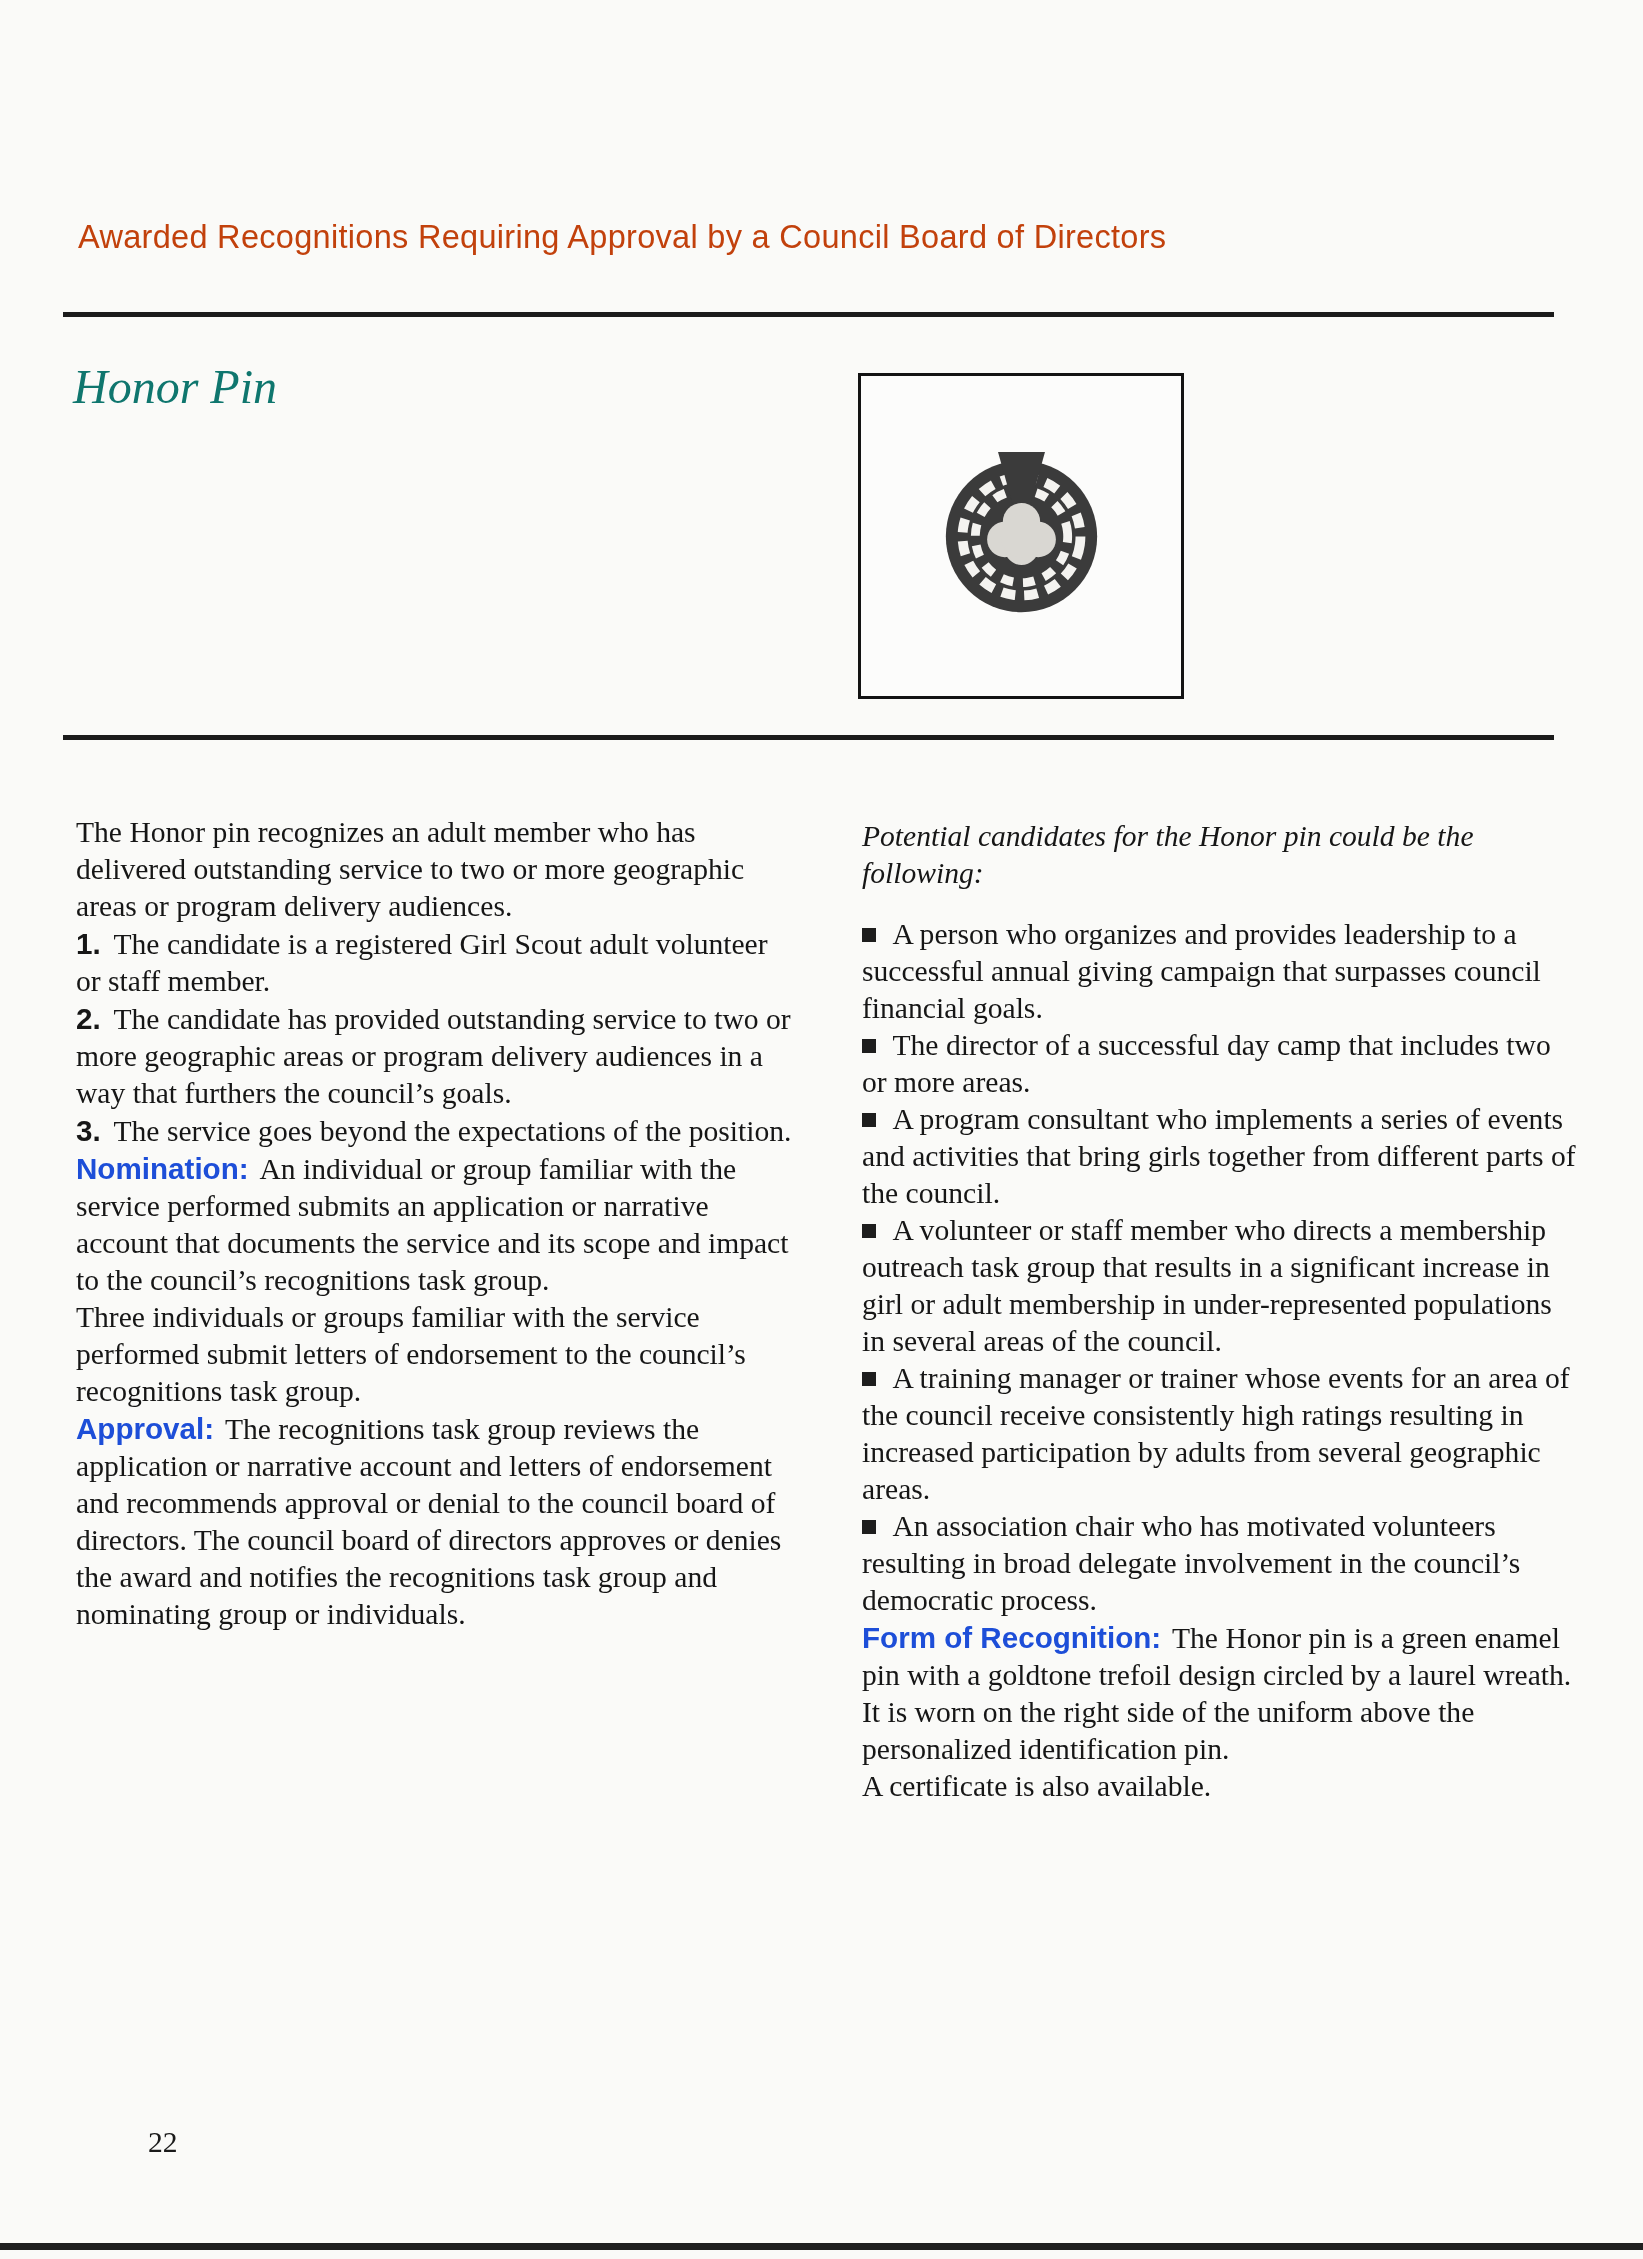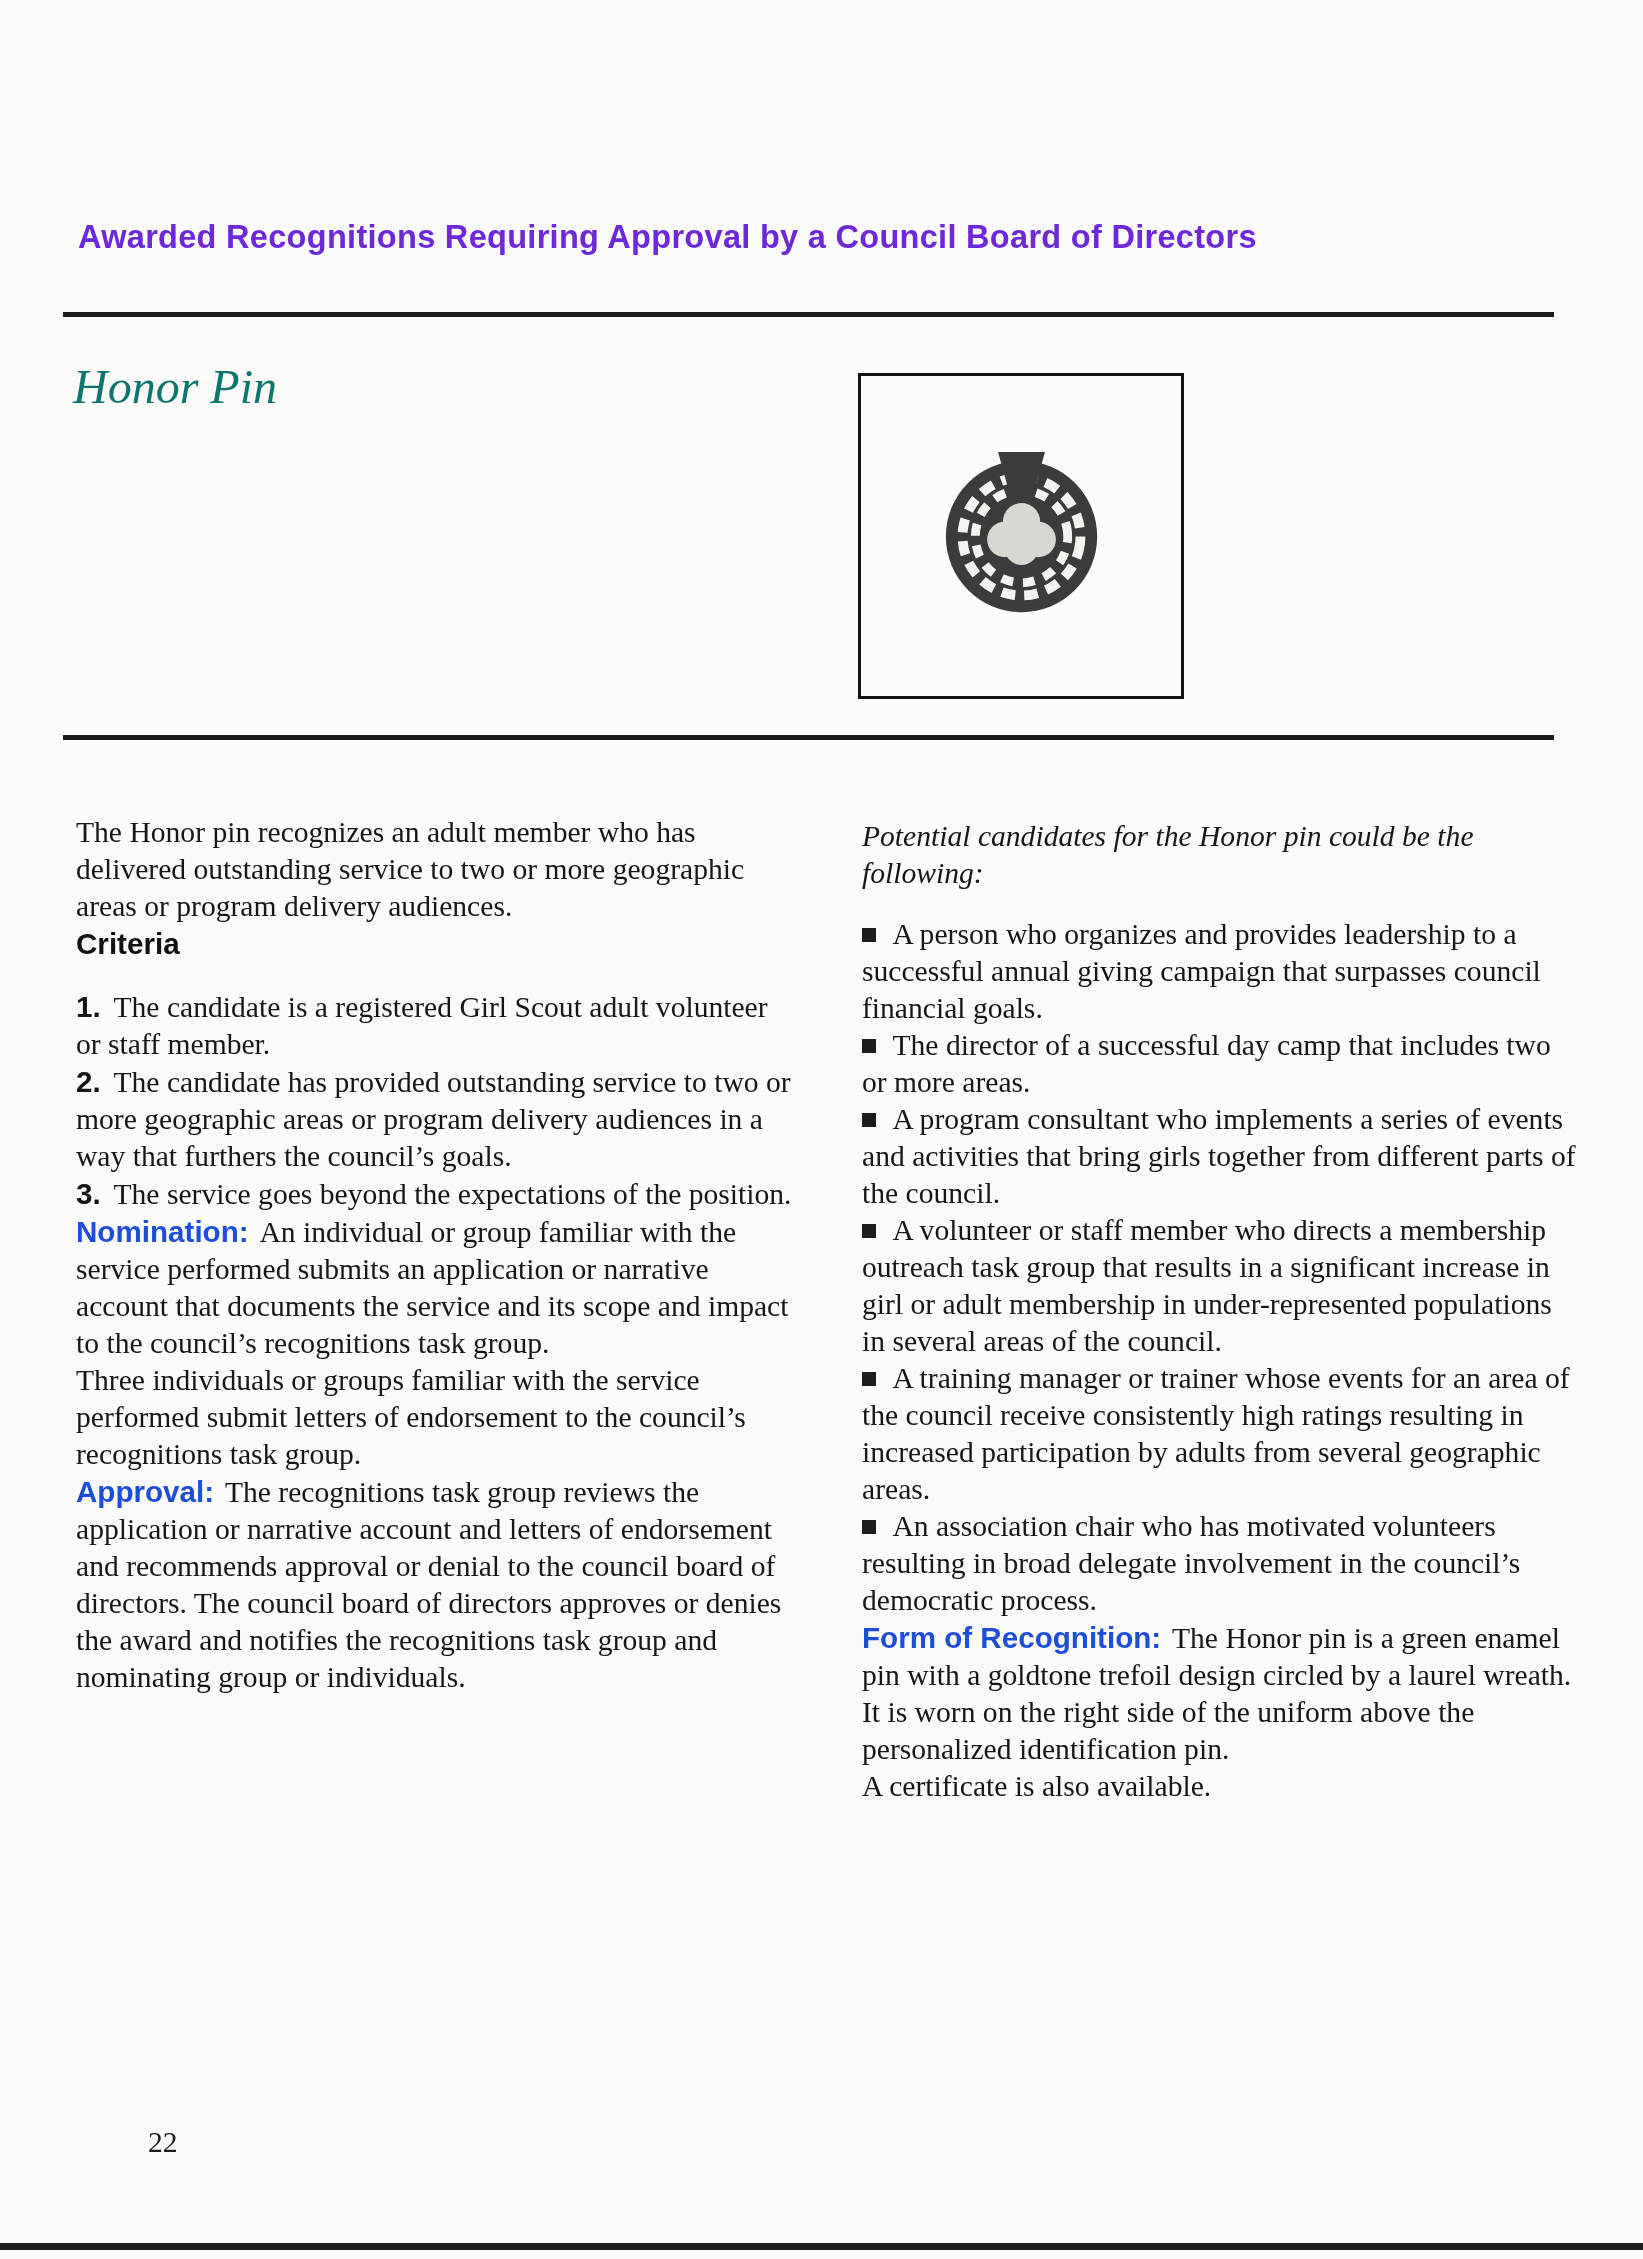--- a/index.html
+++ b/index.html
@@ -10,24 +10,24 @@
     background:#fafaf8;
     font-family:"Liberation Serif", serif;
     color:#161616;
     overflow:hidden;
   }
   .page-header{
     position:absolute;
     left:78px; top:219px;
     width:1497px;
     font-family:"Liberation Sans", sans-serif;
-    font-weight:bold;
+    font-weight:normal;
     font-size:32.5px;
     letter-spacing:0.3px;
-    color:#6d28d9;
+    color:#c2410c;
   }
   .rule{
     position:absolute;
     left:63px;
     width:1491px;
     height:4.9px;
     background:#1b1b1b;
   }
   .rule-top{ top:312px; }
   .rule-mid{ top:735px; }
@@ -135,21 +135,20 @@
         <circle cx="0" cy="0" r="21"></circle>
       </g>
     </svg>
   </div>
 
   <div class="rule rule-mid"></div>
 
   <div class="col col-left">
     <p class="intro-left">The Honor pin recognizes an adult member who has delivered outstanding service to two or more geographic areas or program delivery audiences.</p>
 
-    <div class="criteria-heading">Criteria</div>
 
     <p class="crit-item">
       <span class="crit-num">1.</span><span>The candidate is a registered Girl Scout adult volunteer or staff member.</span>
     </p>
     <p class="crit-item">
       <span class="crit-num">2.</span><span>The candidate has provided outstanding service to two or more geographic areas or program delivery audiences in a way that furthers the council’s goals.</span>
     </p>
     <p class="crit-item">
       <span class="crit-num">3.</span><span>The service goes beyond the expectations of the position.</span>
     </p>

